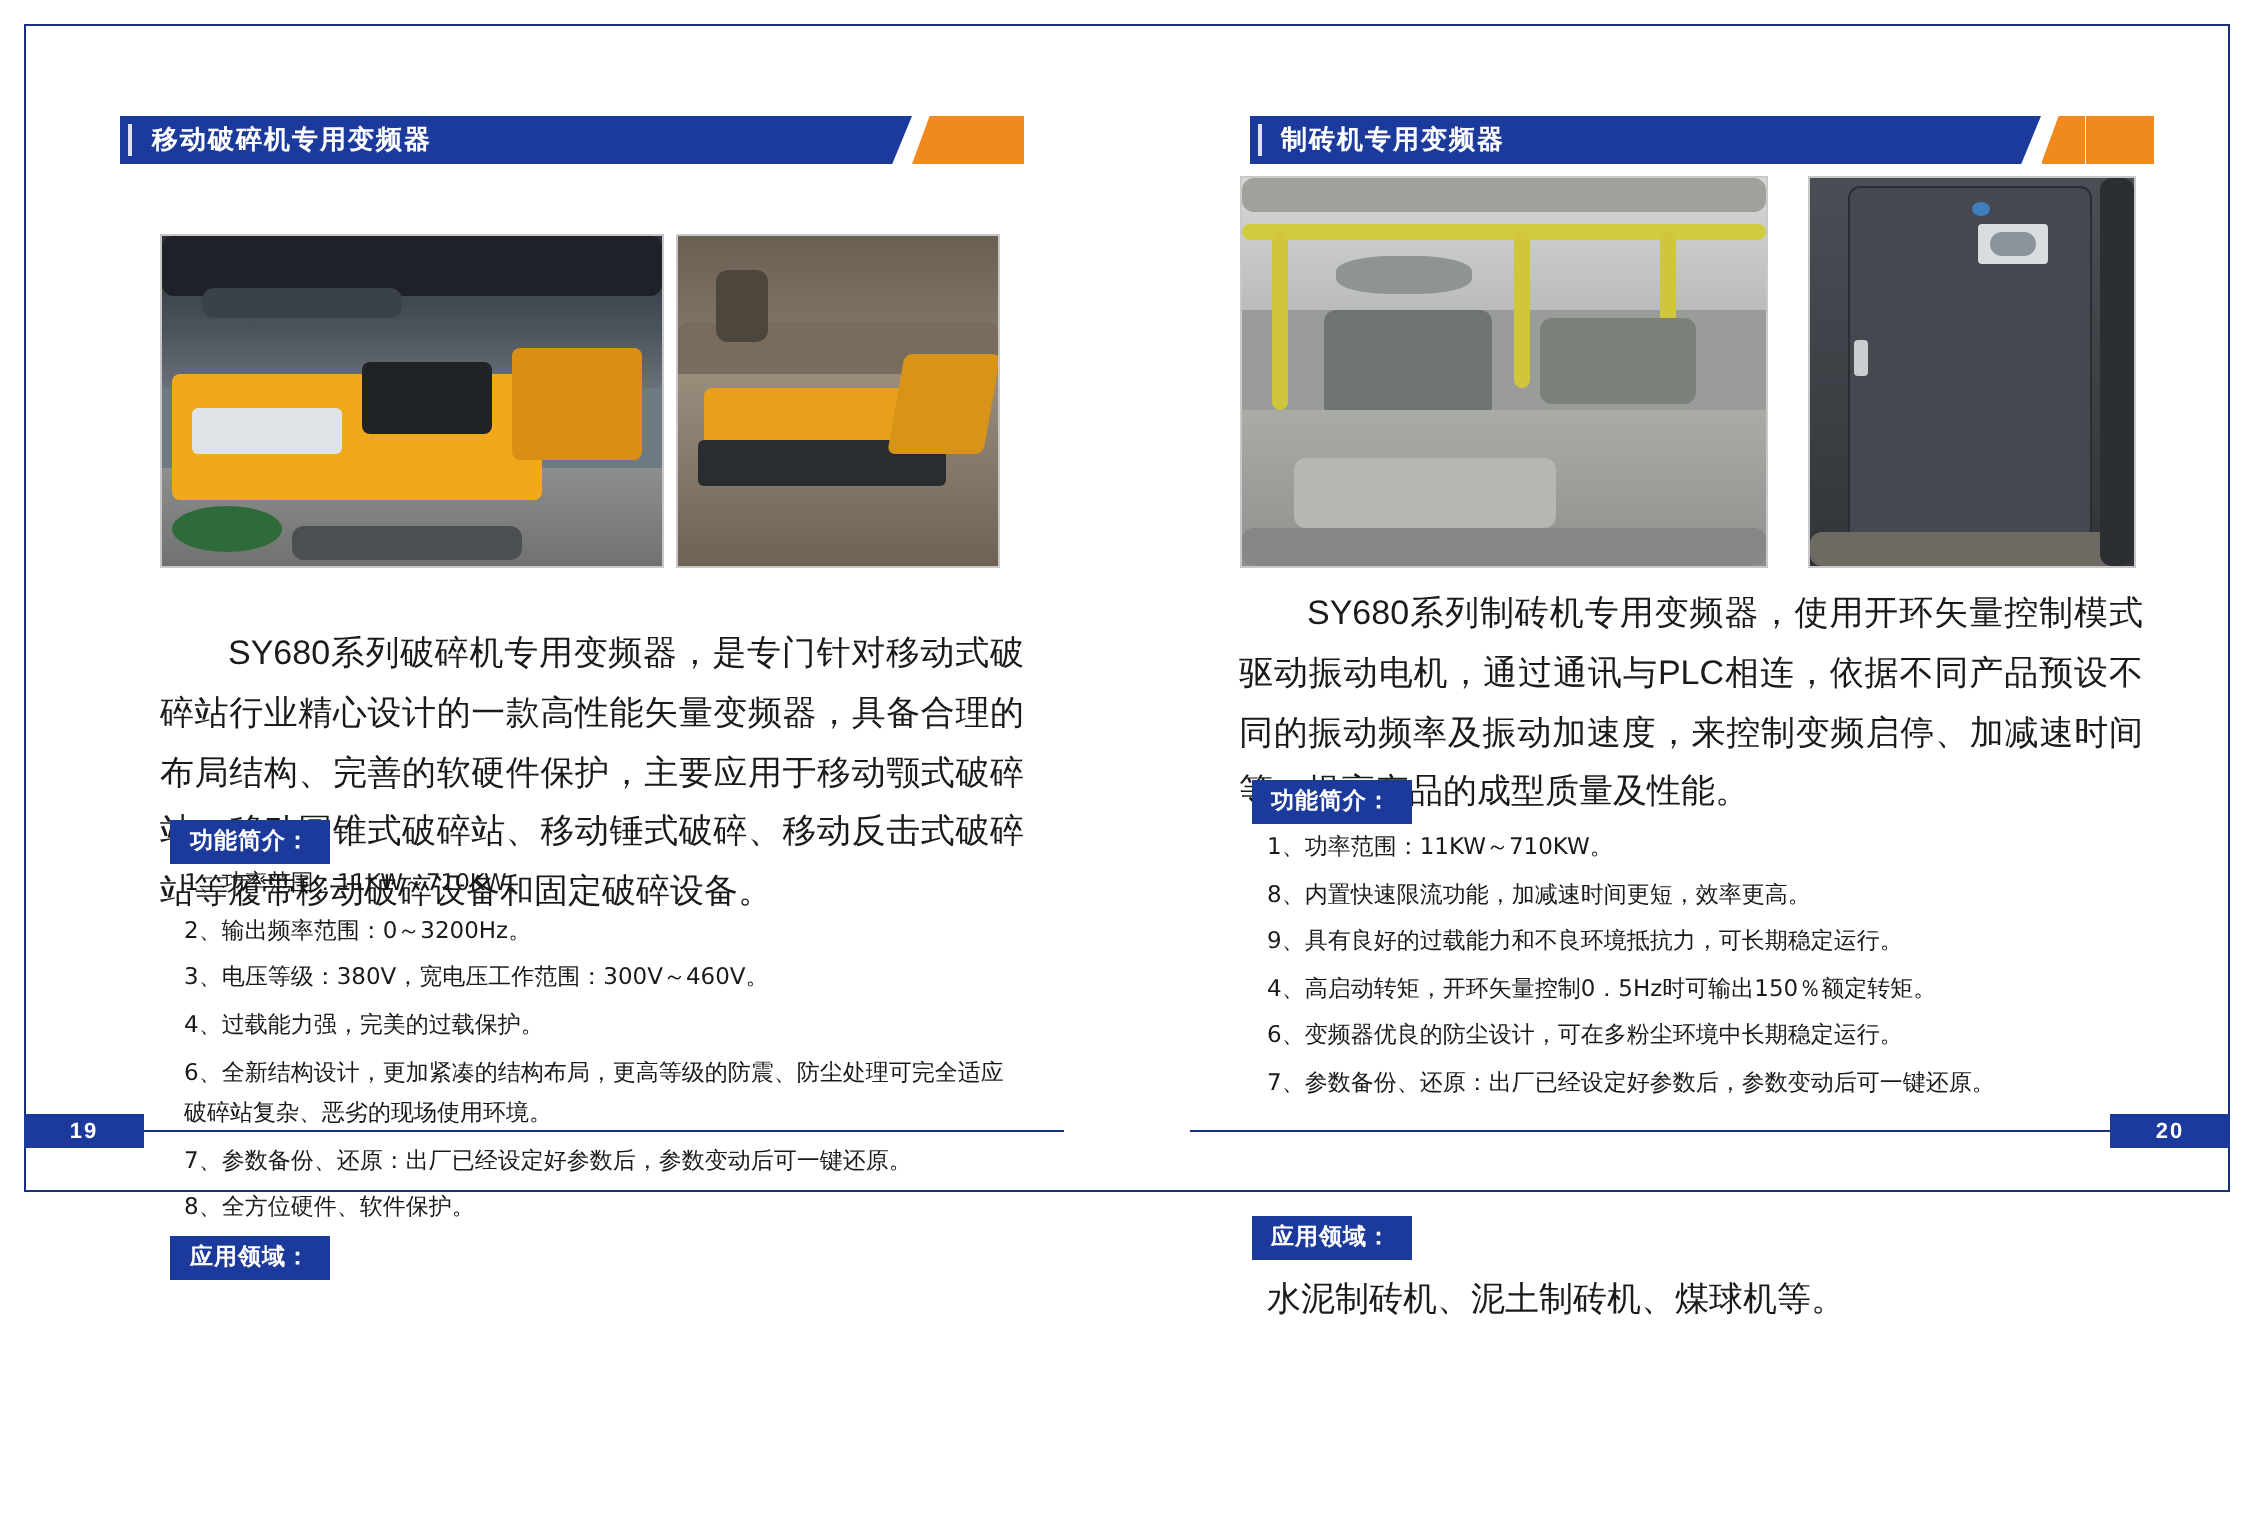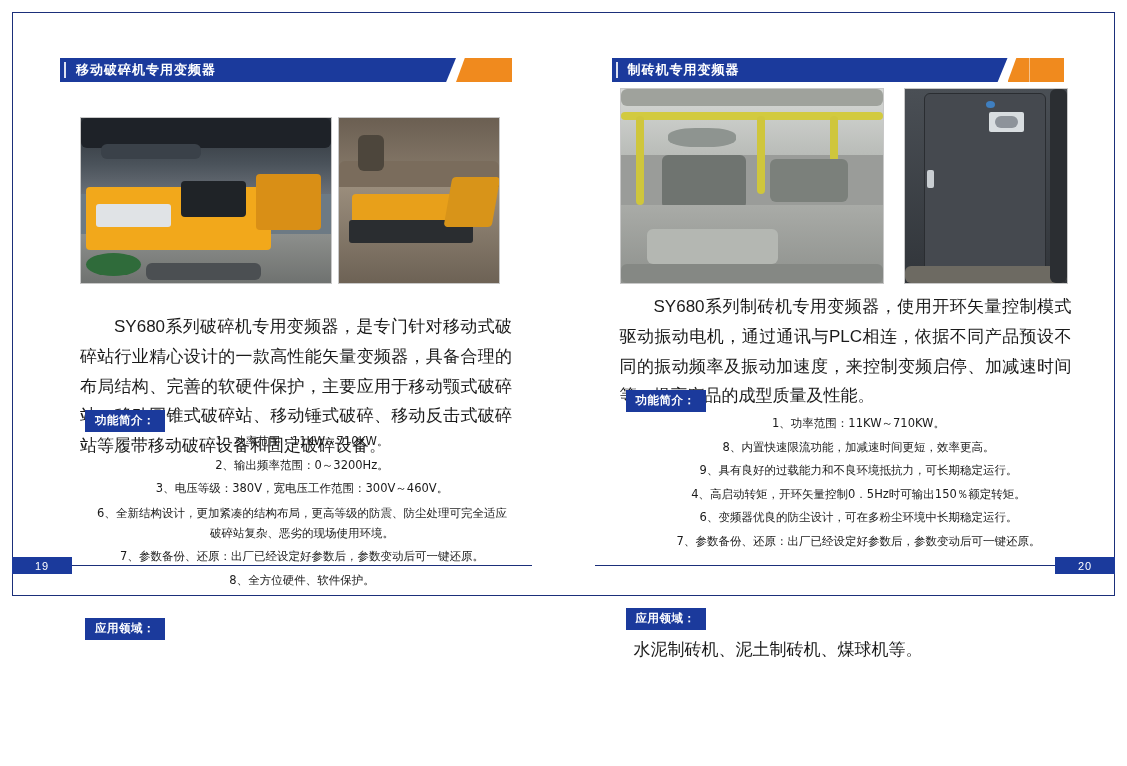--- a/index.html
+++ b/index.html
@@ -125,32 +125,32 @@
     font-family: "DejaVu Sans", "Liberation Sans", sans-serif;
   }
 
   .list {
     position: absolute;
     font-size: 11.5px;
     line-height: 2.05;
     color: #1a1a1a;
     font-family: "DejaVu Sans", "Liberation Sans", sans-serif;
   }
-  .list .li { white-space: nowrap; text-align: center; }
+  .list .li { white-space: nowrap; }
 
   
   .folio {
     position: absolute;
     bottom: 34px;
     height: 17px;
     min-width: 40px;
     background: #1b3a9c;
     color: #ffffff;
     font-size: 11px;
-    font-weight: normal;
+    font-weight: bold;
     display: flex;
     align-items: center;
     justify-content: center;
     letter-spacing: 1px;
   }
   .folio-left { left: 12px; padding: 0 10px; }
   .folio-right { right: 12px; padding: 0 10px; }
   .folio-rule {
     position: absolute;
     bottom: 42px;
@@ -208,36 +208,37 @@
     </div>
 
     <div class="para" style="left:80px; top:312px; width:432px;"><span class="indent"></span><span>SY680系列破碎机专用变频器，是专门针对移动式破碎站行业精心设计的一款高性能矢量变频器，具备合理的布局结构、完善的软硬件保护，主要应用于移动颚式破碎站、移动圆锥式破碎站、移动锤式破碎、移动反击式破碎站等履带移动破碎设备和固定破碎设备。</span></div>
 
     <div class="tag" style="left:85px; top:410px;">功能简介：</div>
 
     <div class="list" style="left:92px; top:430px; width:420px;">
       <div class="li">1、功率范围：11KW～710KW。</div>
       <div class="li">2、输出频率范围：0～3200Hz。</div>
       <div class="li">3、电压等级：380V，宽电压工作范围：300V～460V。</div>
+      <div class="li">4、过载能力强，完美的过载保护。</div>
       <div class="li" style="white-space:normal; line-height:1.75; margin:2px 0;">6、全新结构设计，更加紧凑的结构布局，更高等级的防震、防尘处理可完全适应破碎站复杂、恶劣的现场使用环境。</div>
       <div class="li">7、参数备份、还原：出厂已经设定好参数后，参数变动后可一键还原。</div>
       <div class="li">8、全方位硬件、软件保护。</div>
     </div>
 
     <div class="tag" style="left:85px; top:618px;">应用领域：</div>
 
 
     <div class="folio-rule" style="left:12px; width:520px;"></div>
     <div class="folio folio-left">19</div>
   </div>
 
   <div class="page page-right">
     <div class="page-border"></div>
 
-    <div class="header-bar" style="left:48px; top:58px; width:452px;justify-content:space-between;">
+    <div class="header-bar" style="left:61px; top:58px; width:452px;justify-content:space-between;">
       <div class="blue">制砖机专用变频器</div>
       <div class="blue-fill"></div>
       <div class="slant"></div>
       <div class="slant2"></div>
       <div class="orange"></div>
     </div>
 
     <div class="photo" style="left:56px; top:88px; width:264px; height:196px; background:#9a9c99;">
       <div class="ph-inner">
         <div class="sky" style="height:34%; background:linear-gradient(180deg,#d7d9d6 0%,#b9bcb8 100%);"></div>

